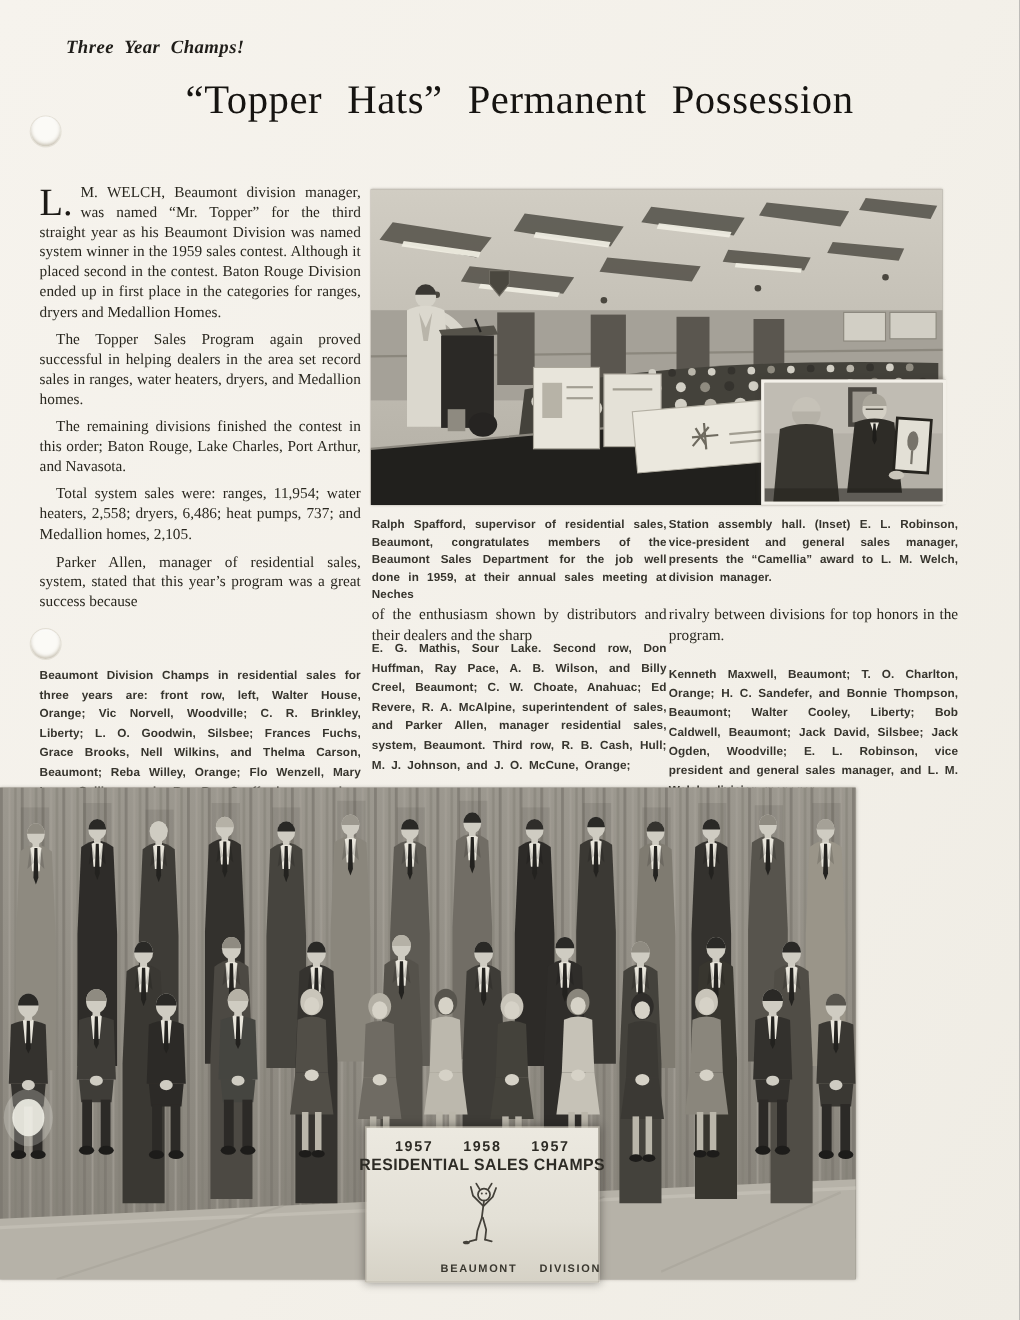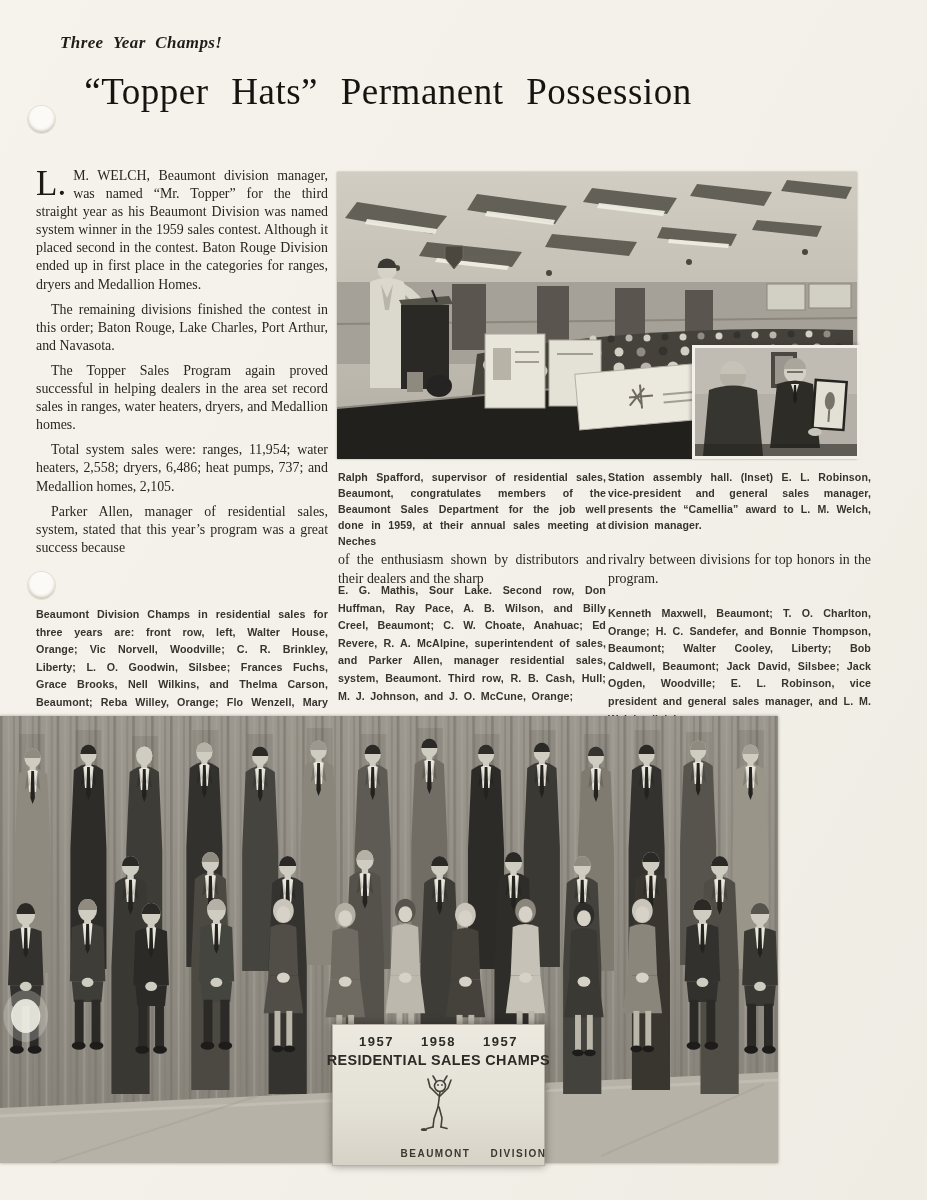--- a/index.html
+++ b/index.html
@@ -4,21 +4,21 @@
 <style>
   html,body{margin:0;padding:0;background:#8a8a8a;}
   .page{position:relative;width:927px;height:1200px;background:linear-gradient(120deg,#f6f3ed 0%,#f3f0e9 55%,#efece4 100%);
         overflow:hidden;font-family:"Liberation Serif",serif;color:#2b2925;}
   .hole{position:absolute;width:27px;height:27px;border-radius:50%;background:#fbfaf6;
         box-shadow:inset 0 -2px 3px rgba(190,182,166,.8), inset 0 1px 2px rgba(255,255,255,.9), 0 0 0 1px rgba(196,188,172,.35);}
   .hole-1{left:28px;top:106px;}
   .hole-2{left:28px;top:572px;}
   .kicker{position:absolute;left:60px;top:33px;font:italic 700 17px "Liberation Serif",serif;
           letter-spacing:.4px;word-spacing:5px;color:#1f1d19;}
-  .headline{position:absolute;left:0;top:70px;width:776px;margin:0;text-align:center;font-weight:400;
+  .headline{position:absolute;left:0;top:70px;width:776px;margin:0;text-align:right;font-weight:400;
             font-family:"Liberation Serif",serif;color:#161411;}
   .headline .hl{display:block;font-size:37px;line-height:44px;letter-spacing:.5px;word-spacing:13px;}
   .bodycol{position:absolute;left:36px;top:167px;width:292px;height:438px;overflow:hidden;
            font-size:13.9px;line-height:18.1px;text-align:justify;color:#29271f;}
   .bodycol p{margin:0 0 7px 0;text-indent:15px;}
   .bodycol p.first{text-indent:0;}
   .initial{float:left;font-size:35px;line-height:29px;padding:2px 7px 0 0;color:#1c1a16;}
   .cap{position:absolute;font-family:"Liberation Sans",sans-serif;font-weight:700;color:#36342d;
        text-align:justify;letter-spacing:.1px;word-spacing:2.5px;}
   .cap-photo{font-size:10.6px;line-height:16px;}
@@ -58,22 +58,22 @@
   <div class="hole hole-2"></div>
 
   <div class="kicker">Three Year Champs!</div>
 
   <h1 class="headline">
     <span class="hl">“Topper Hats” Permanent Possession</span>
   </h1>
 
   <div class="bodycol">
     <p class="first"><span class="initial">L.</span><span>M. WELCH, Beaumont division manager, was named “Mr. Topper” for the third straight year as his Beaumont Division was named system winner in the 1959 sales contest. Although it placed second in the contest. Baton Rouge Division ended up in first place in the categories for ranges, dryers and Medallion Homes.</span></p>
+    <p>The Topper Sales Program again proved successful in helping dealers in the area set record sales in ranges, water heaters, dryers, and Medallion homes.</p>
     <p>The remaining divisions finished the contest in this order; Baton Rouge, Lake Charles, Port Arthur, and Navasota.</p>
-    <p>The Topper Sales Program again proved successful in helping dealers in the area set record sales in ranges, water heaters, dryers, and Medallion homes.</p>
     <p>Total system sales were: ranges, 11,954; water heaters, 2,558; dryers, 6,486; heat pumps, 737; and Medallion homes, 2,105.</p>
     <p>Parker Allen, manager of residential sales, system, stated that this year’s program was a great success because</p>
   </div>
 
   <div class="photo-main">
     <svg viewBox="0 0 520 287" preserveAspectRatio="none">
       <defs>
         <linearGradient id="ceil" x1="0" y1="0" x2="0" y2="1">
           <stop offset="0" stop-color="#d1cdc3"></stop>
             <stop offset="1" stop-color="#b2aea4"></stop>

